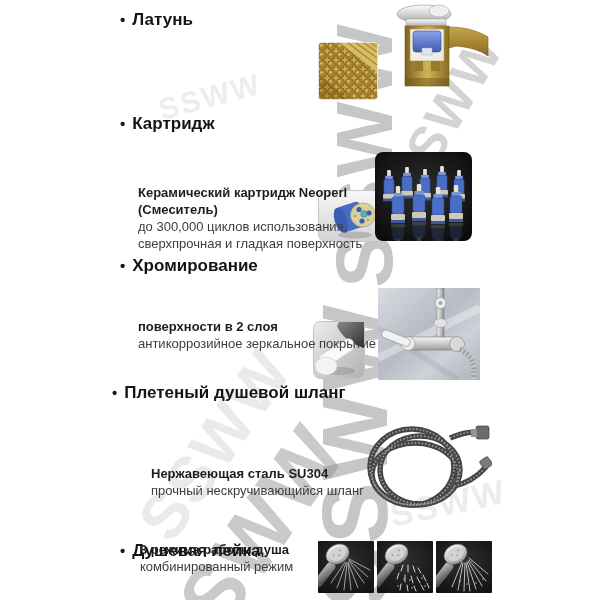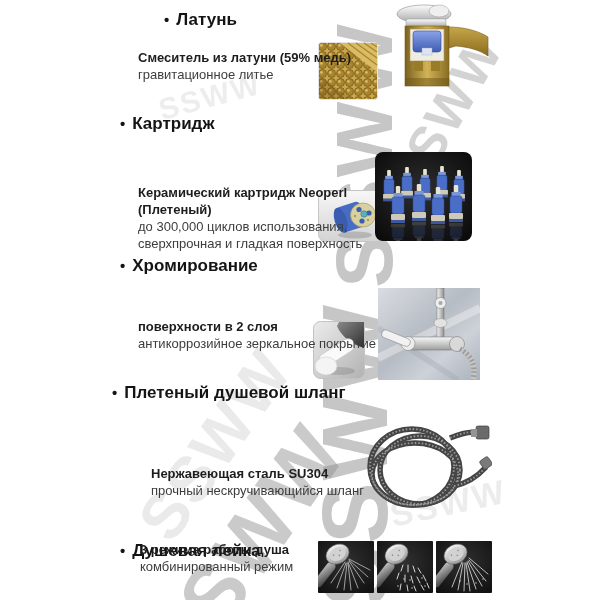--- a/index.html
+++ b/index.html
@@ -22,26 +22,22 @@
 <div class="page">
 
   <span class="wm" style="left:365px;top:155px;font-size:80px;opacity:.5;transform:translate(-50%,-50%) rotate(-90deg);">SSWW</span>
   <span class="wm" style="left:355px;top:455px;font-size:92px;opacity:.5;transform:translate(-50%,-50%) rotate(-90deg);">SSWW</span>
   <span class="wm" style="left:245px;top:550px;font-size:84px;opacity:.46;transform:translate(-50%,-50%) rotate(-55deg);">SSWW</span>
   <span class="wm" style="left:445px;top:115px;font-size:52px;opacity:.38;transform:translate(-50%,-50%) rotate(-60deg);">SSWW</span>
   <span class="wm" style="left:210px;top:97px;font-size:30px;opacity:.15;transform:translate(-50%,-50%) rotate(-15deg);">SSWW</span>
   <span class="wm" style="left:448px;top:503px;font-size:34px;opacity:.16;transform:translate(-50%,-50%) rotate(-12deg);">SSWW</span>
   <span class="wm" style="left:215px;top:445px;font-size:64px;opacity:.18;transform:translate(-50%,-50%) rotate(-55deg);">SSWW</span>
 
-  <div class="heading" style="left:120px;top:10px;margin-left:44px;">
+  <div class="heading" style="left:120px;top:10px;">
     <span class="bullet">•</span><span>Латунь</span>
-  </div>
-  <div class="feature" style="left:138px;top:49px;">
-    <div class="b">Смеситель из латуни (59% медь)</div>
-    <div class="r">гравитационное литье</div>
   </div>
 
   <div class="img" style="left:318px;top:42px;">
     <svg width="60" height="58" viewBox="0 0 60 58">
       <defs>
         <pattern id="br-rd" width="9" height="9" patternUnits="userSpaceOnUse">
           <rect width="9" height="9" fill="#c8a84e"></rect>
           <circle cx="4.5" cy="4.5" r="4" fill="#ab852e" stroke="#6e5312" stroke-width="0.7"></circle>
           <circle cx="3.4" cy="3.4" r="1.4" fill="#e0c377" opacity="0.85"></circle>
         </pattern>
@@ -90,21 +86,21 @@
       <rect x="47" y="57" width="9" height="10" fill="#9a7b28"></rect>
       <rect x="21" y="74" width="44" height="8" fill="#6e5517" opacity="0.5"></rect>
     </svg>
   </div>
 
   <div class="heading" style="left:120px;top:114px;">
     <span class="bullet">•</span><span>Картридж</span>
   </div>
   <div class="feature" style="left:138px;top:184px;">
     <div class="b">Керамический картридж Neoperl</div>
-    <div class="b">(Плетеный)</div>
+    <div class="b">(Смеситель)</div>
     <div class="r">до 300,000 циклов использования,</div>
     <div class="r">сверхпрочная и гладкая поверхность</div>
   </div>
 
   <div class="img" style="left:318px;top:190px;">
     <svg width="72" height="52" viewBox="0 0 72 52">
       <defs>
         <linearGradient id="cc-bg" x1="0" y1="0" x2="0" y2="1">
           <stop offset="0" stop-color="#f7f7f7"></stop>
             <stop offset="1" stop-color="#d3d3d3"></stop>

